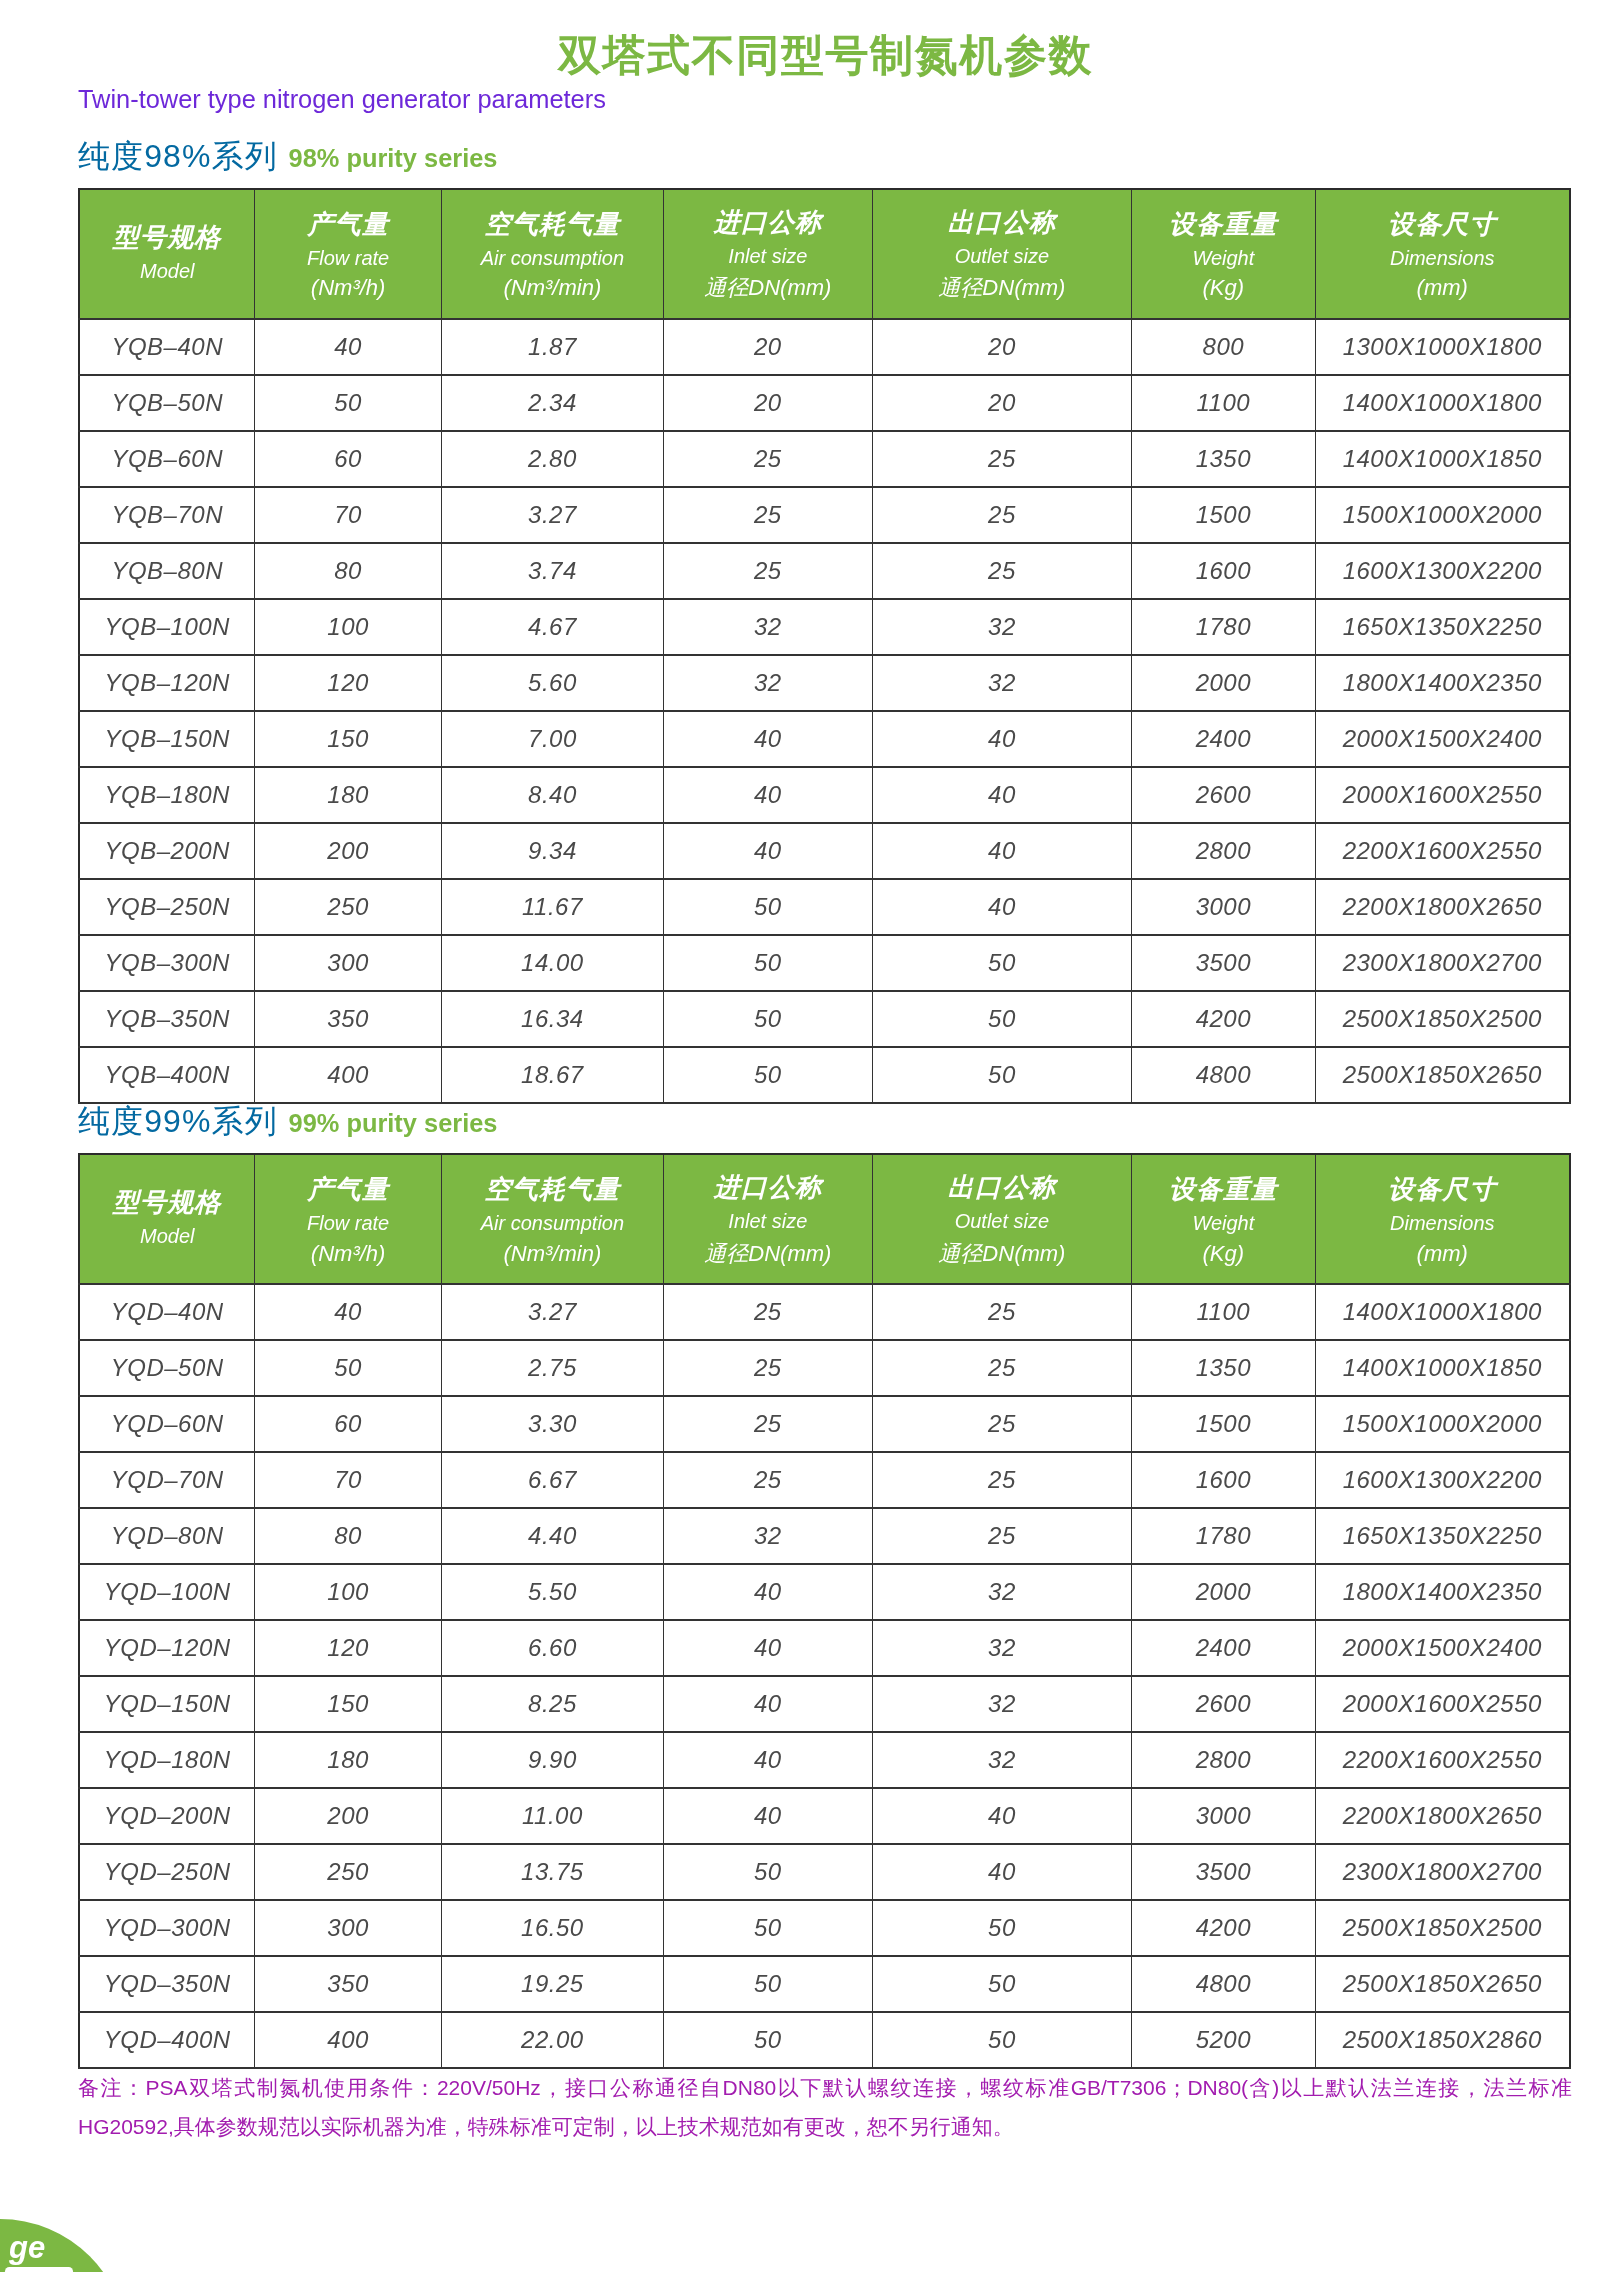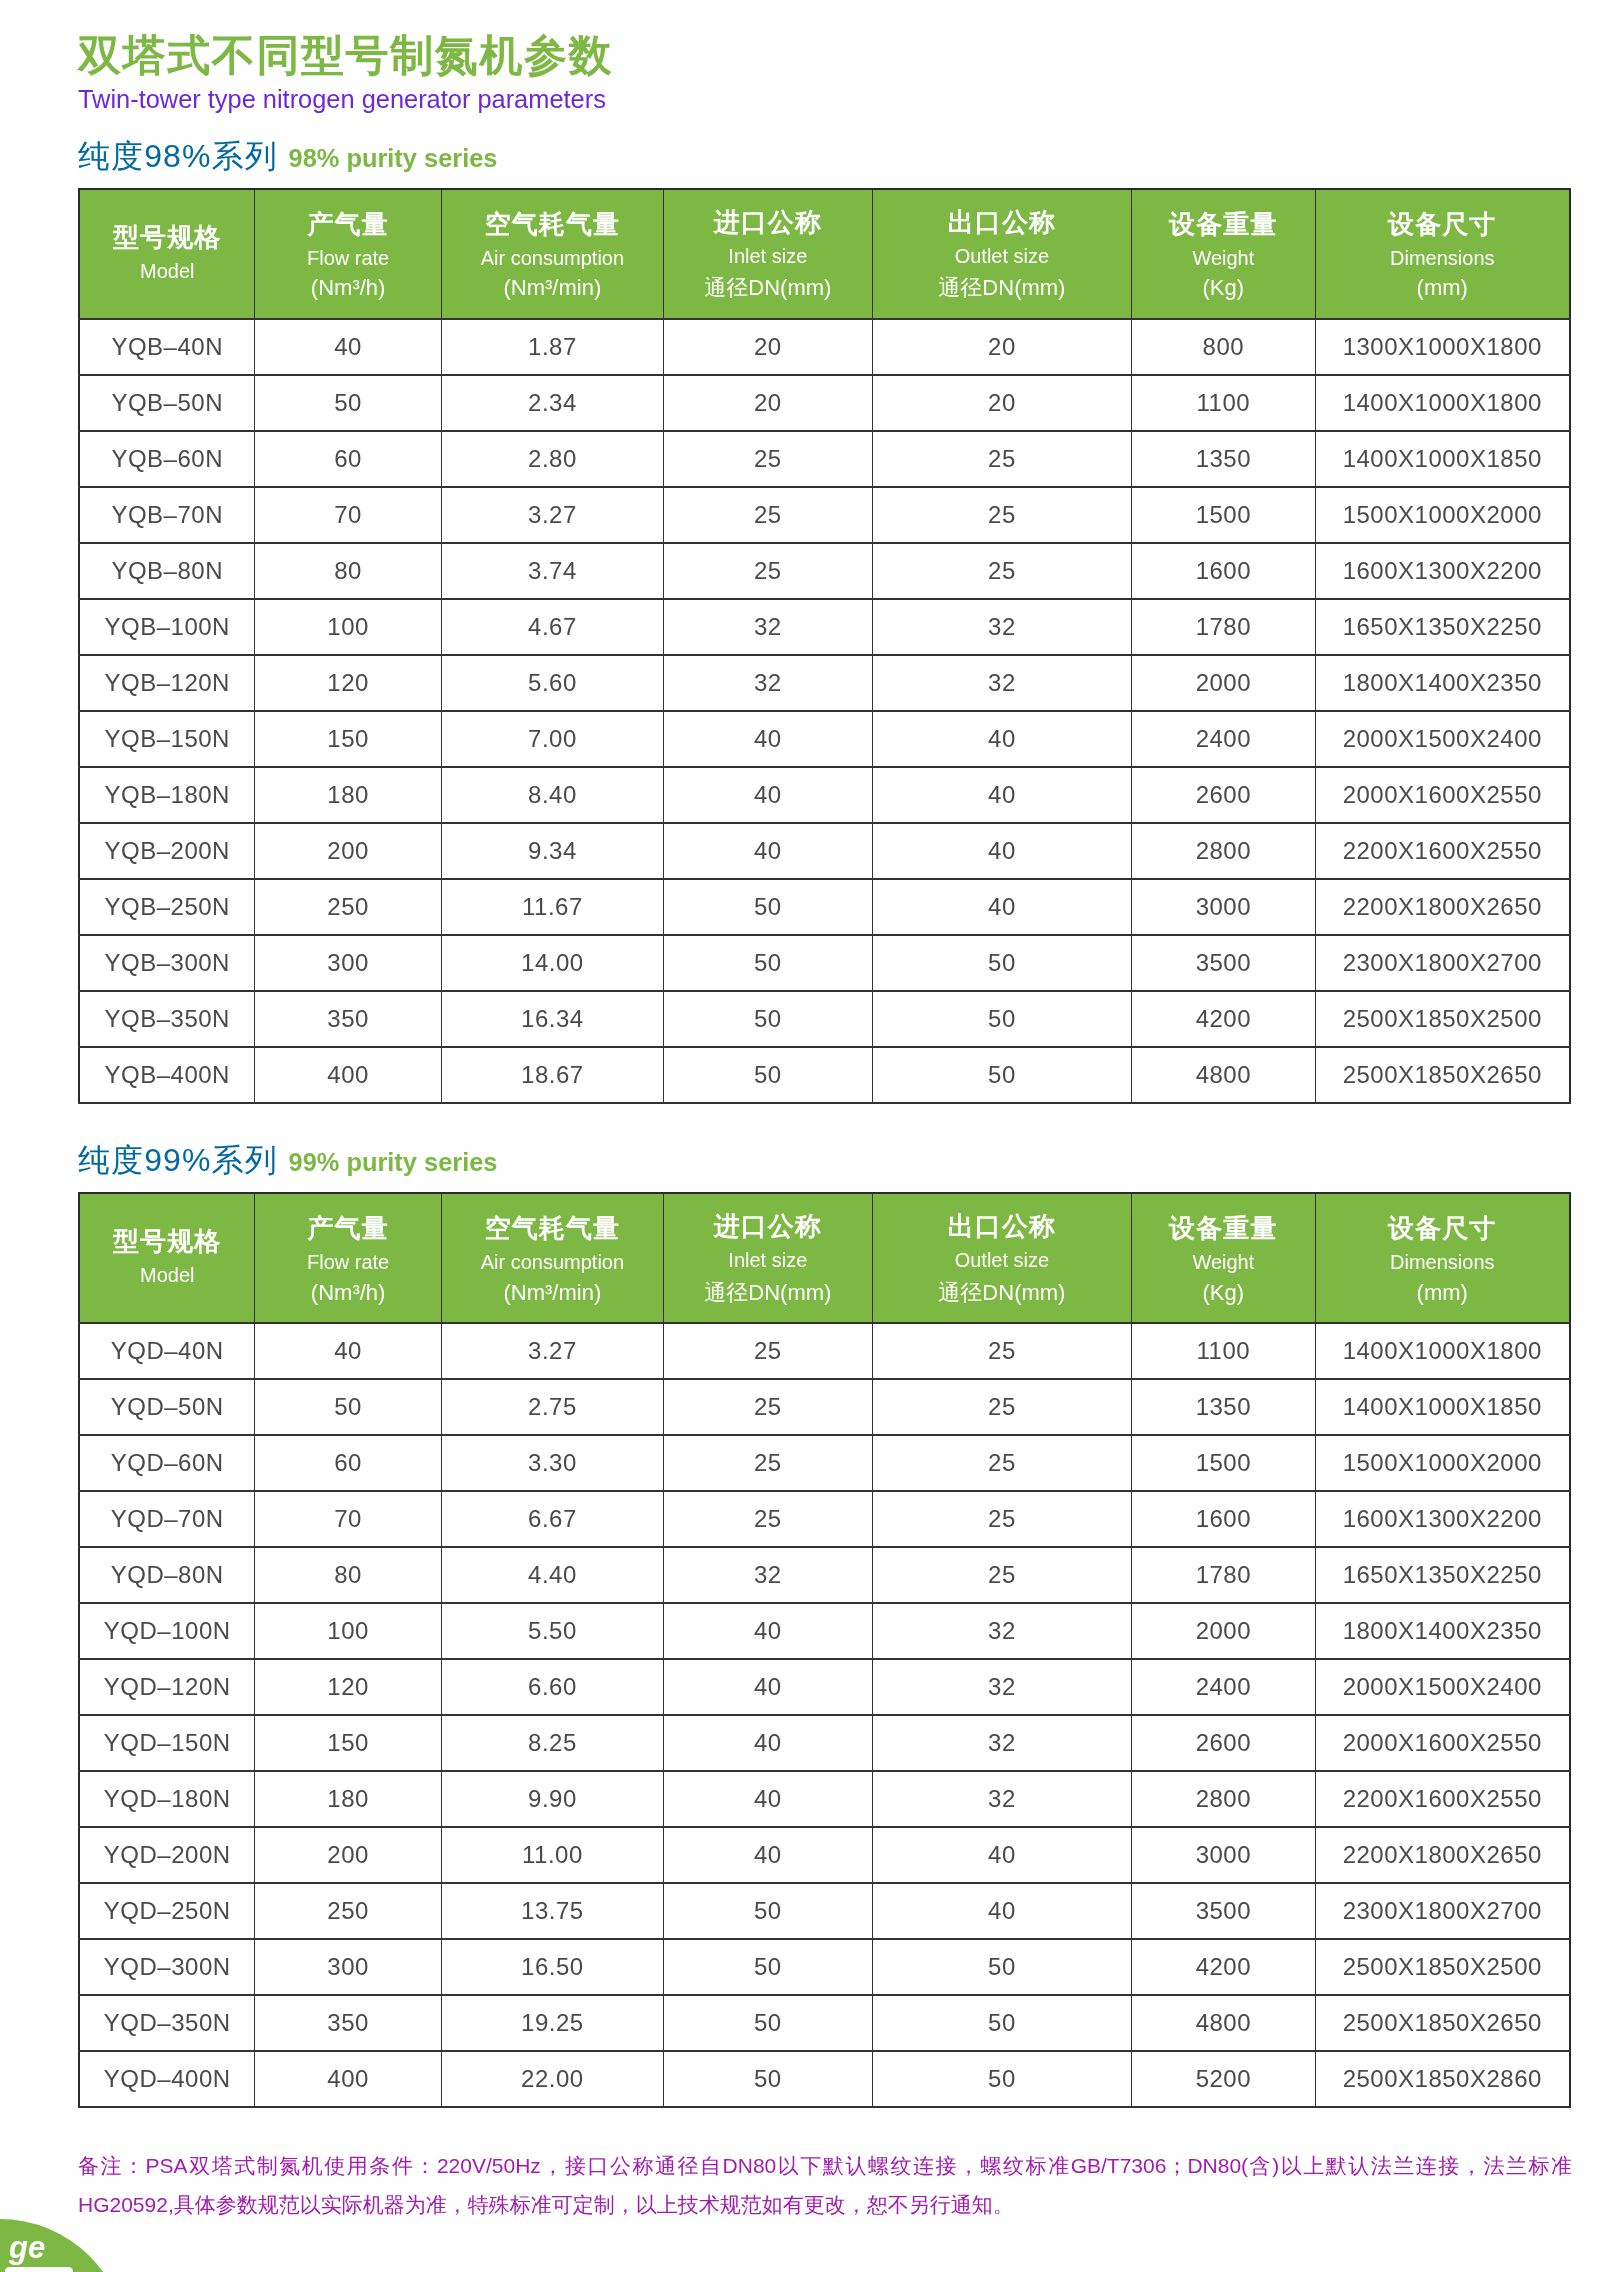--- a/index.html
+++ b/index.html
@@ -9,31 +9,31 @@
     background:#ffffff;
     font-family:"Liberation Sans","DejaVu Sans",sans-serif;
     color:#3f3f3f;
     position:relative;
     overflow:hidden;
   }
   .page { padding:31px 51px 0 78px; }
 
   .title {
     color:#7cb843; font-size:43px; font-weight:bold;
-    margin:0 0 5.4px 0; letter-spacing:1.6px; line-height:1.15;
+    margin:0 0 5.4px 0; letter-spacing:1.6px; line-height:1.15;text-align:center;
   }
   .subtitle { color:#6d28d9; font-size:25.4px; margin:0 0 25px 0; line-height:1.1; }
 
   .sec-head { margin:0 0 14px 0; line-height:1.1; }
   .sec-zh { color:#0369a1; font-size:32px; font-weight:normal; letter-spacing:1.1px; }
   .sec-en { color:#7cb843; font-size:25.4px; font-weight:bold; margin-left:10.8px; }
 
   table.spec {
     border-collapse:collapse; width:1493px; table-layout:fixed;
-    margin-bottom:39px;
+    font-style:italic;
   }
   table.spec th, table.spec td { border:1.6px solid #333333; }
   table.spec td { border-top-width:2.7px; border-bottom-width:2.7px; }
   table.spec { border:2.7px solid #2b2b2b; }
 
   thead th {
     background:#7cb843; color:#ffffff;
     height:130px; vertical-align:middle; padding:4.3px 2.2px;
     border-bottom-width:2.7px !important;
   }

